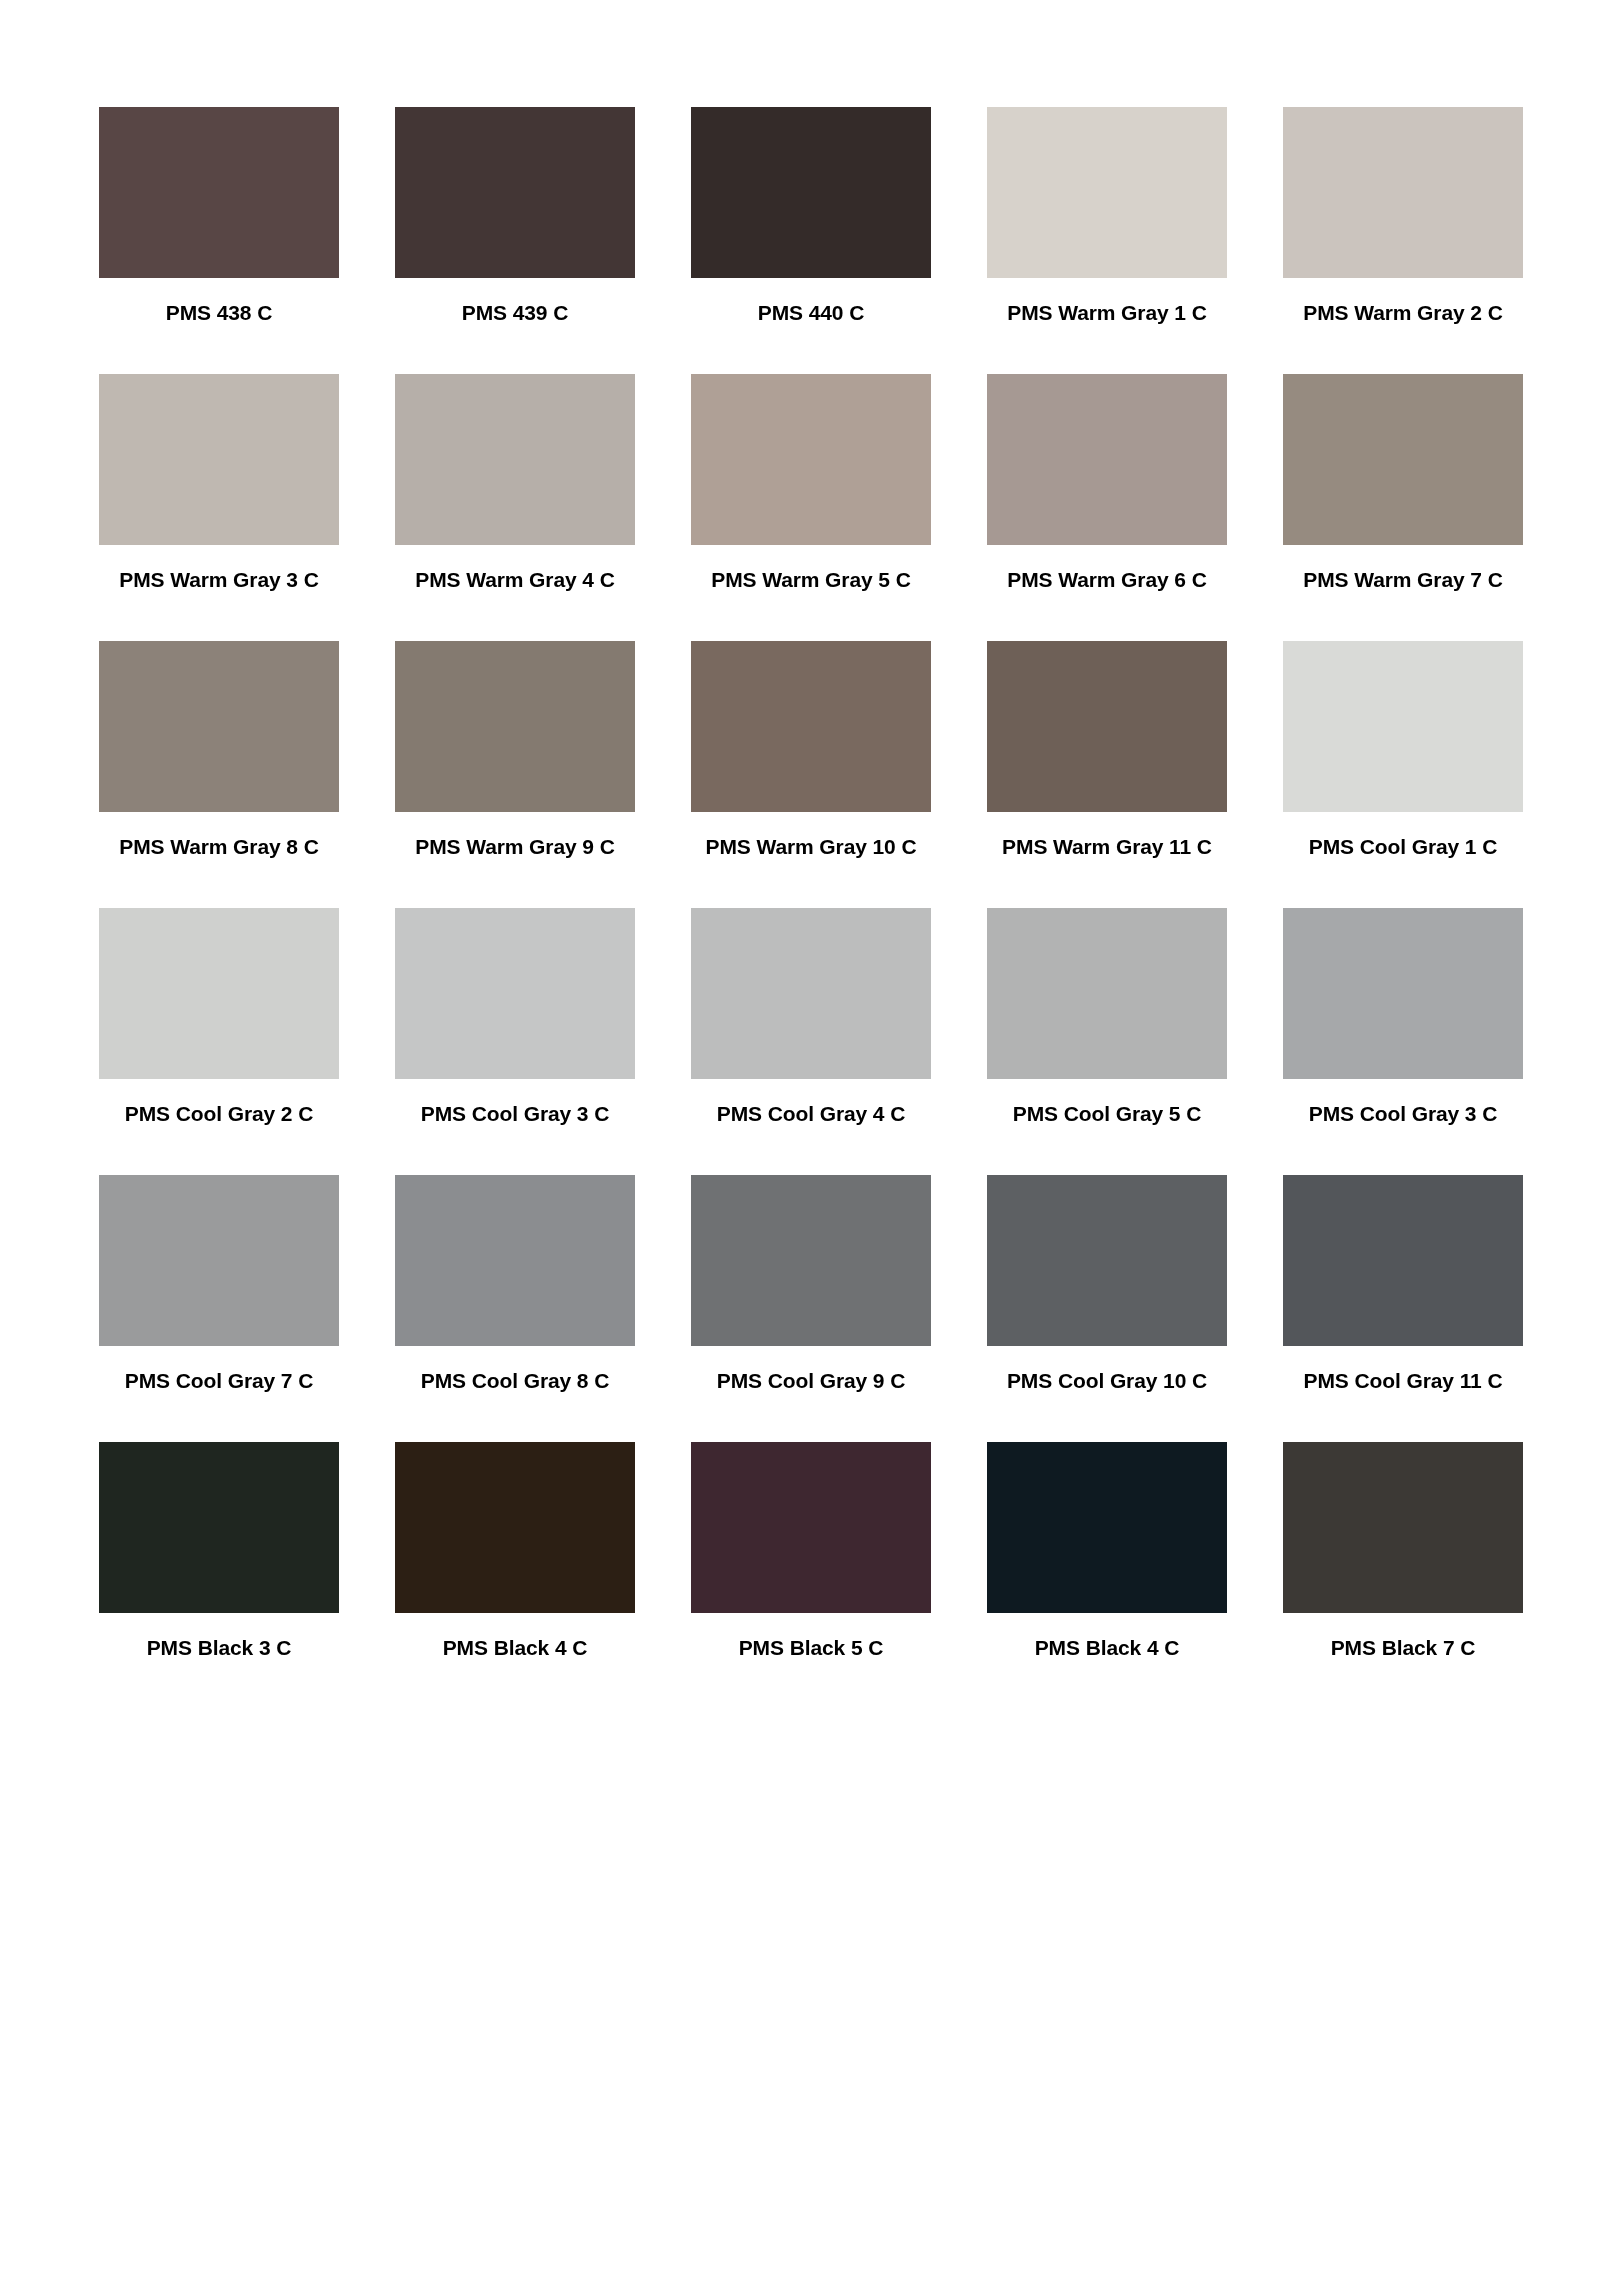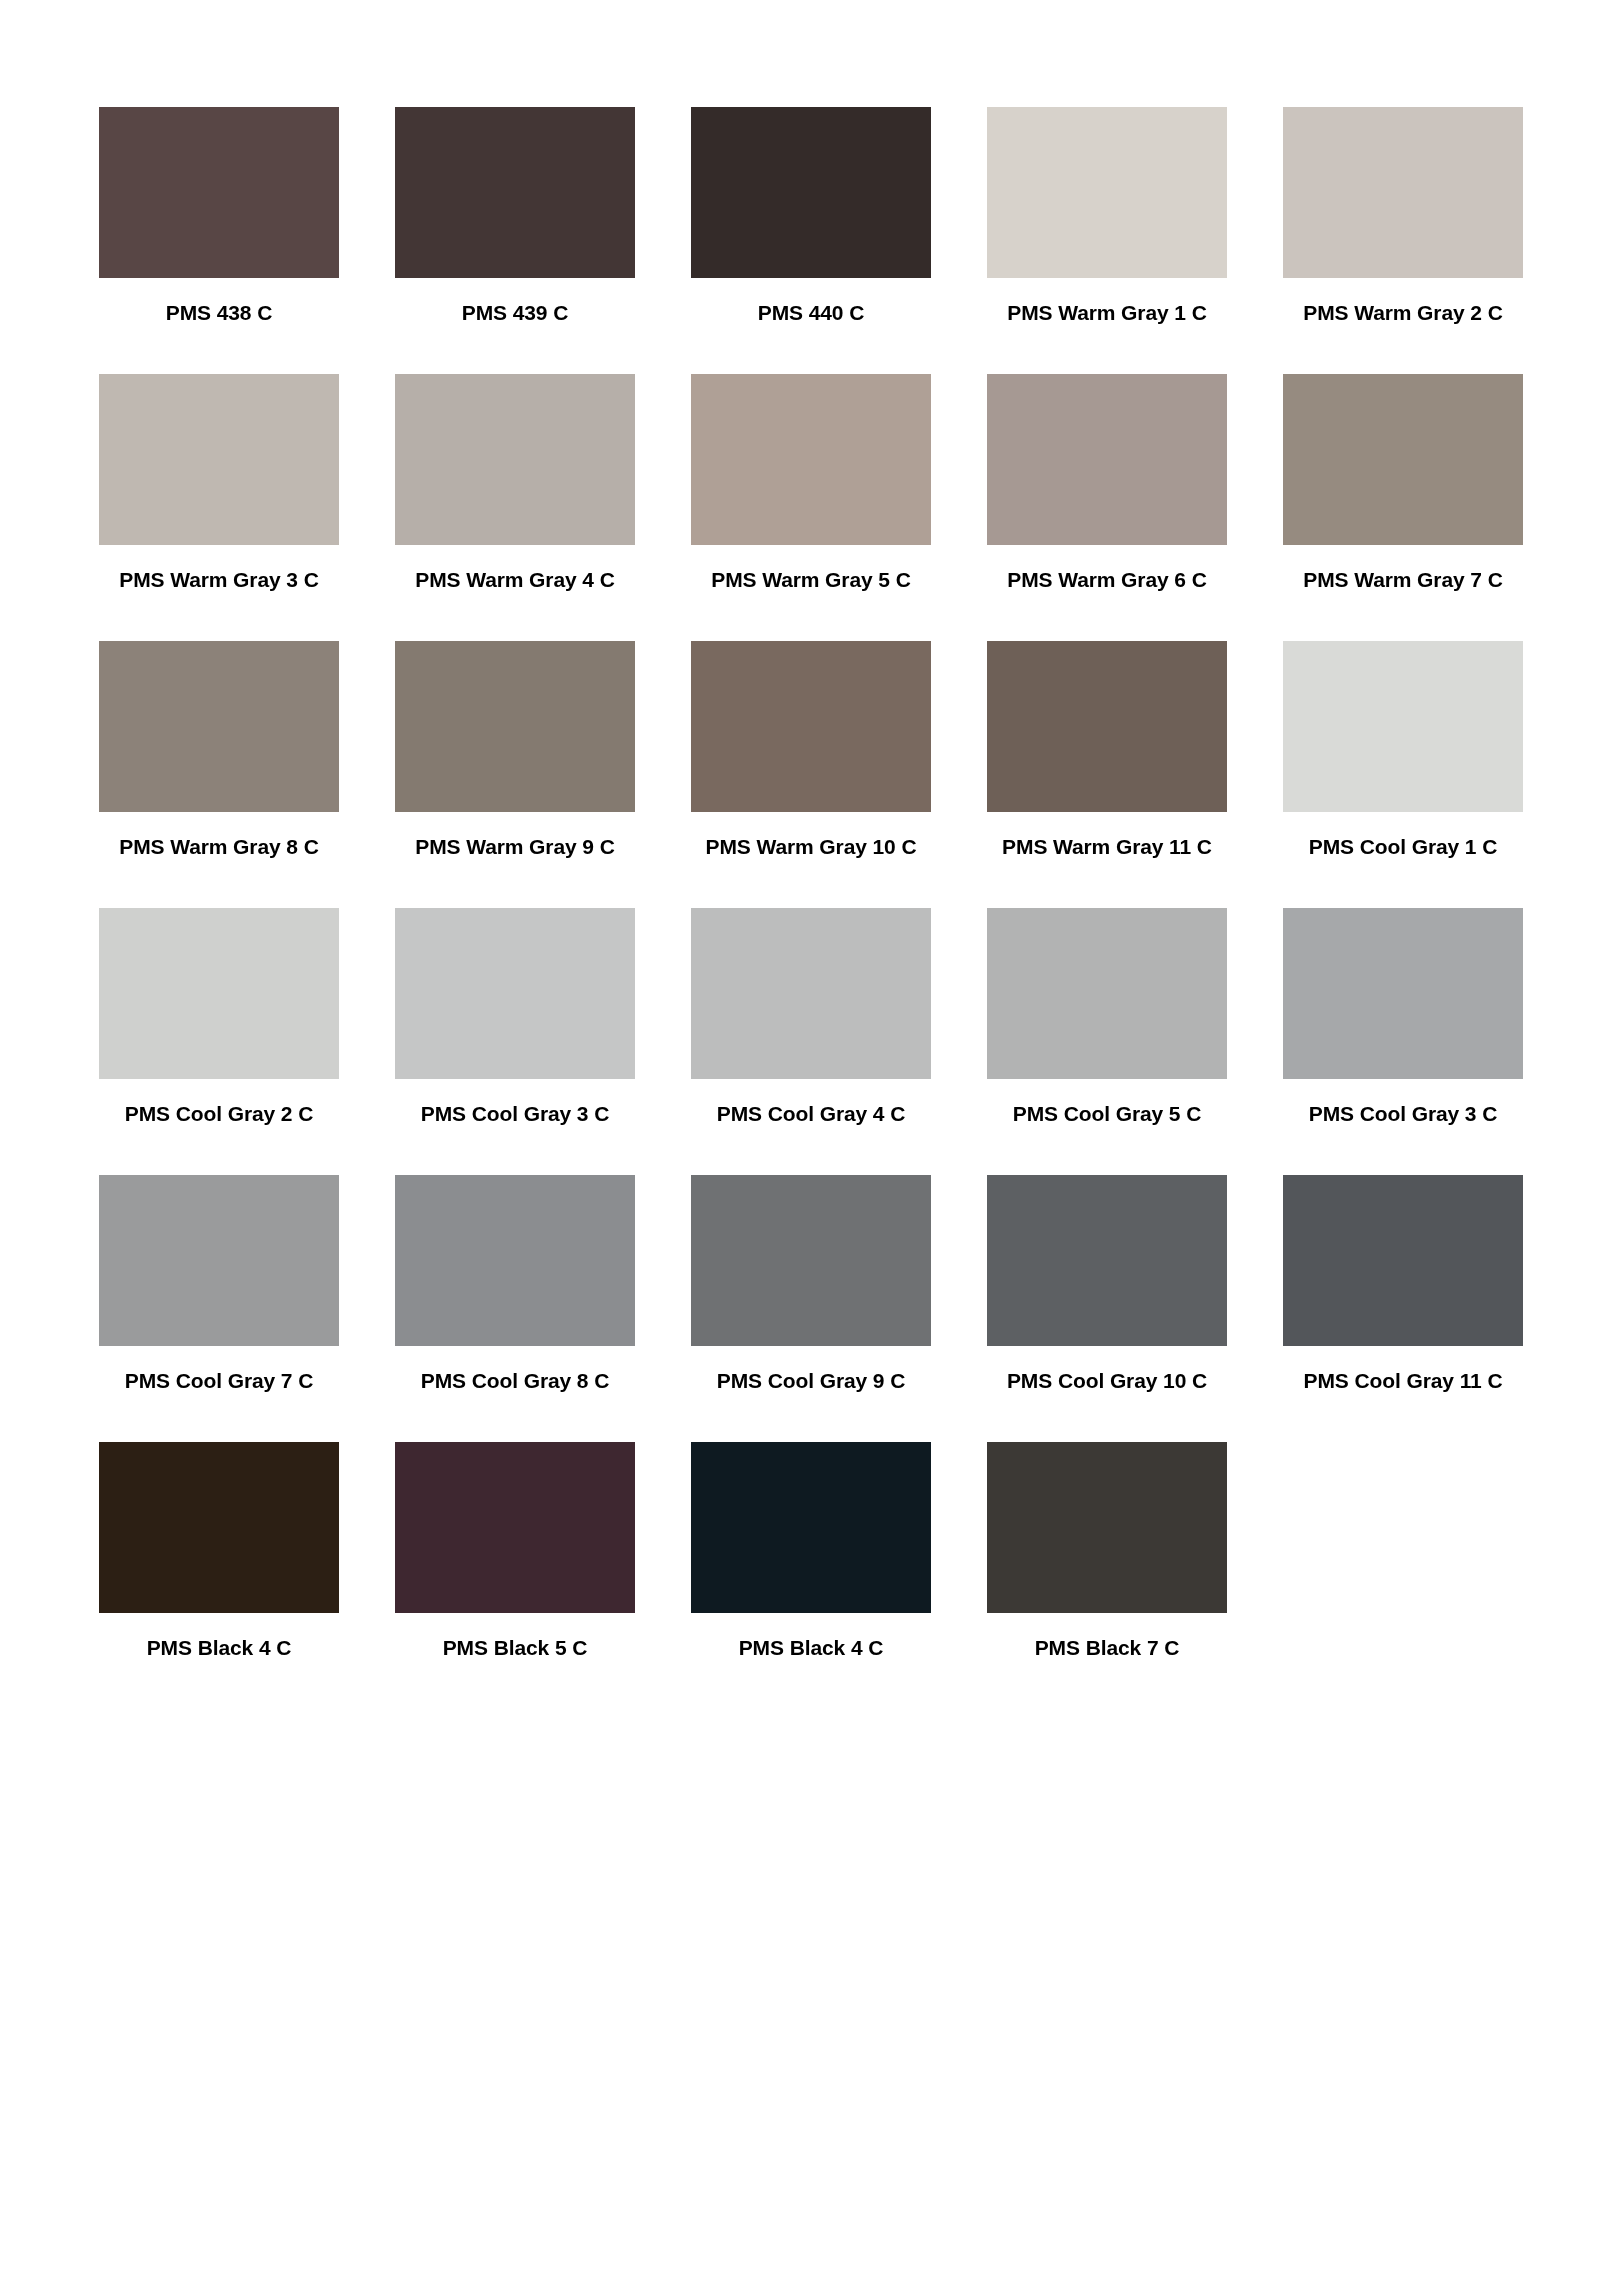--- a/index.html
+++ b/index.html
@@ -155,20 +155,24 @@
       </div>
       <div class="swatch-cell">
         <div class="swatch-chip" style="background-color: rgb(93, 96, 99);"></div>
         <div class="swatch-label" style="color: rgb(0, 0, 0);">PMS Cool Gray 10 C</div>
       </div>
       <div class="swatch-cell">
         <div class="swatch-chip" style="background-color: rgb(83, 86, 90);"></div>
         <div class="swatch-label" style="color: rgb(0, 0, 0);">PMS Cool Gray 11 C</div>
       </div>
       <div class="swatch-cell">
+        <div class="swatch-chip" style="background-color: rgb(31, 38, 32);"></div>
+        <div class="swatch-label" style="color: rgb(0, 0, 0);">PMS Black 3 C</div>
+      </div>
+      <div class="swatch-cell">
         <div class="swatch-chip" style="background-color: rgb(44, 31, 20);"></div>
         <div class="swatch-label" style="color: rgb(0, 0, 0);">PMS Black 4 C</div>
       </div>
       <div class="swatch-cell">
         <div class="swatch-chip" style="background-color: rgb(62, 39, 48);"></div>
         <div class="swatch-label" style="color: rgb(0, 0, 0);">PMS Black 5 C</div>
       </div>
       <div class="swatch-cell">
         <div class="swatch-chip" style="background-color: rgb(14, 26, 33);"></div>
         <div class="swatch-label" style="color: rgb(0, 0, 0);">PMS Black 4 C</div>

